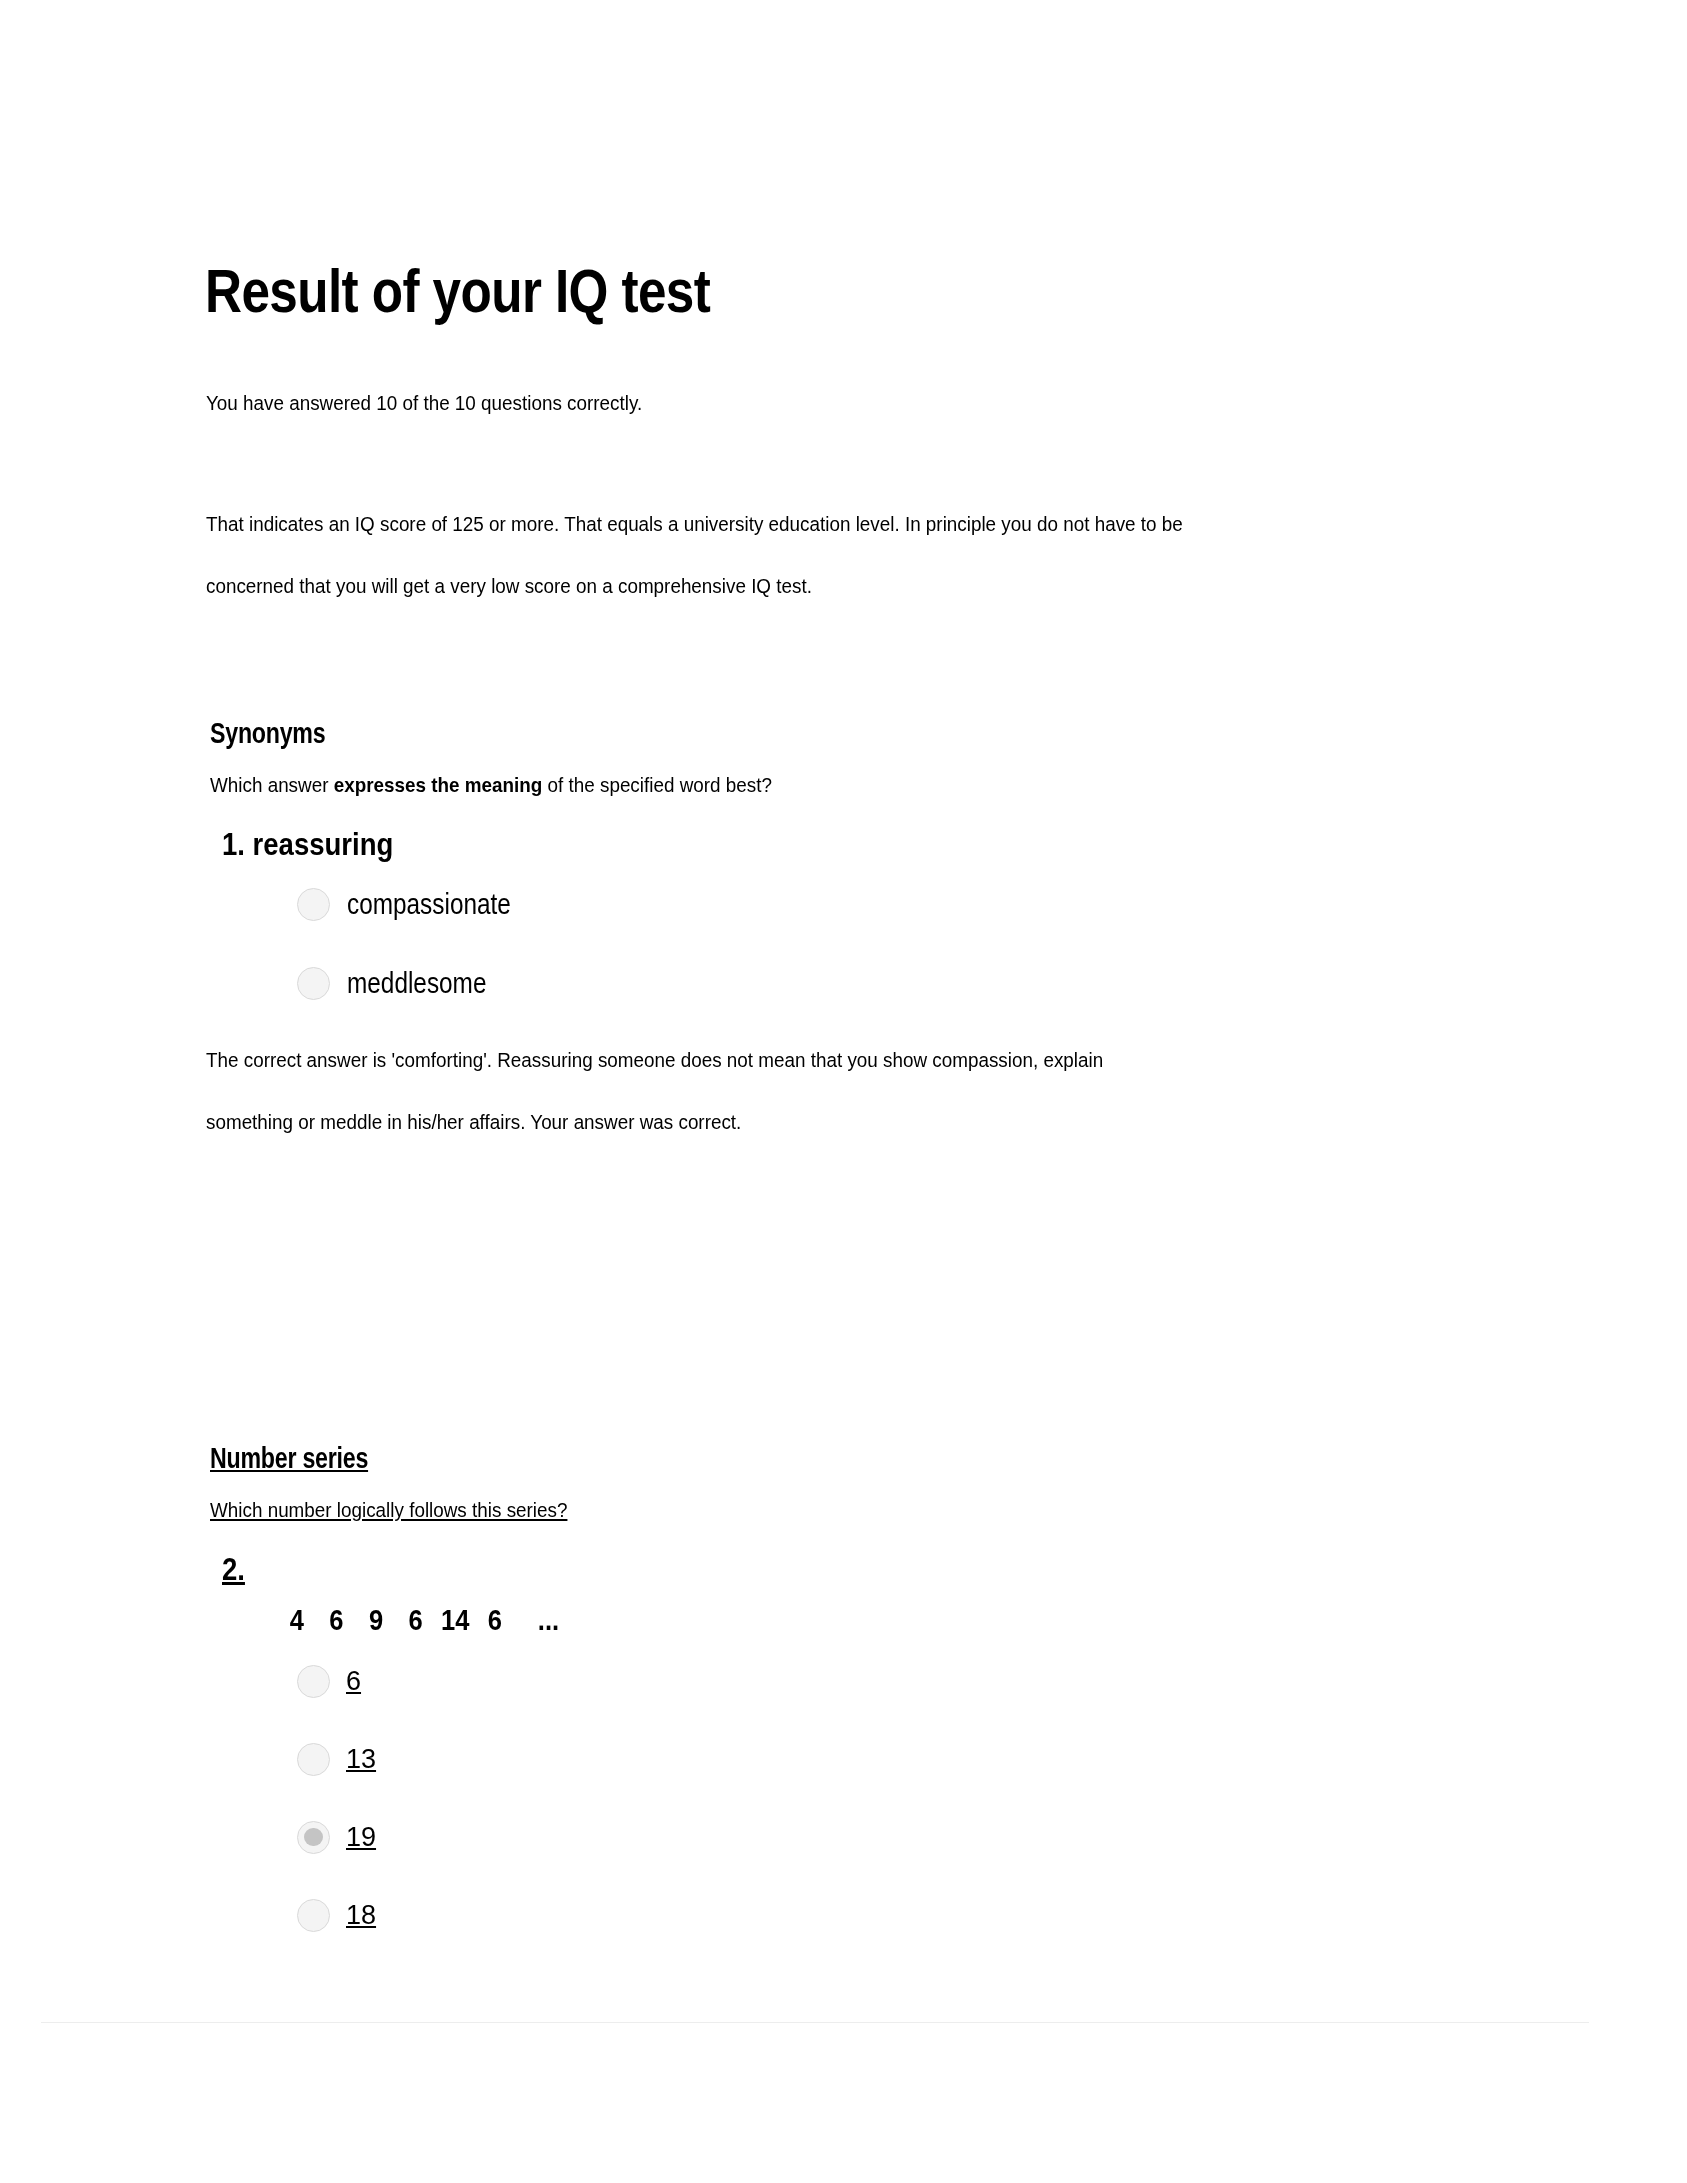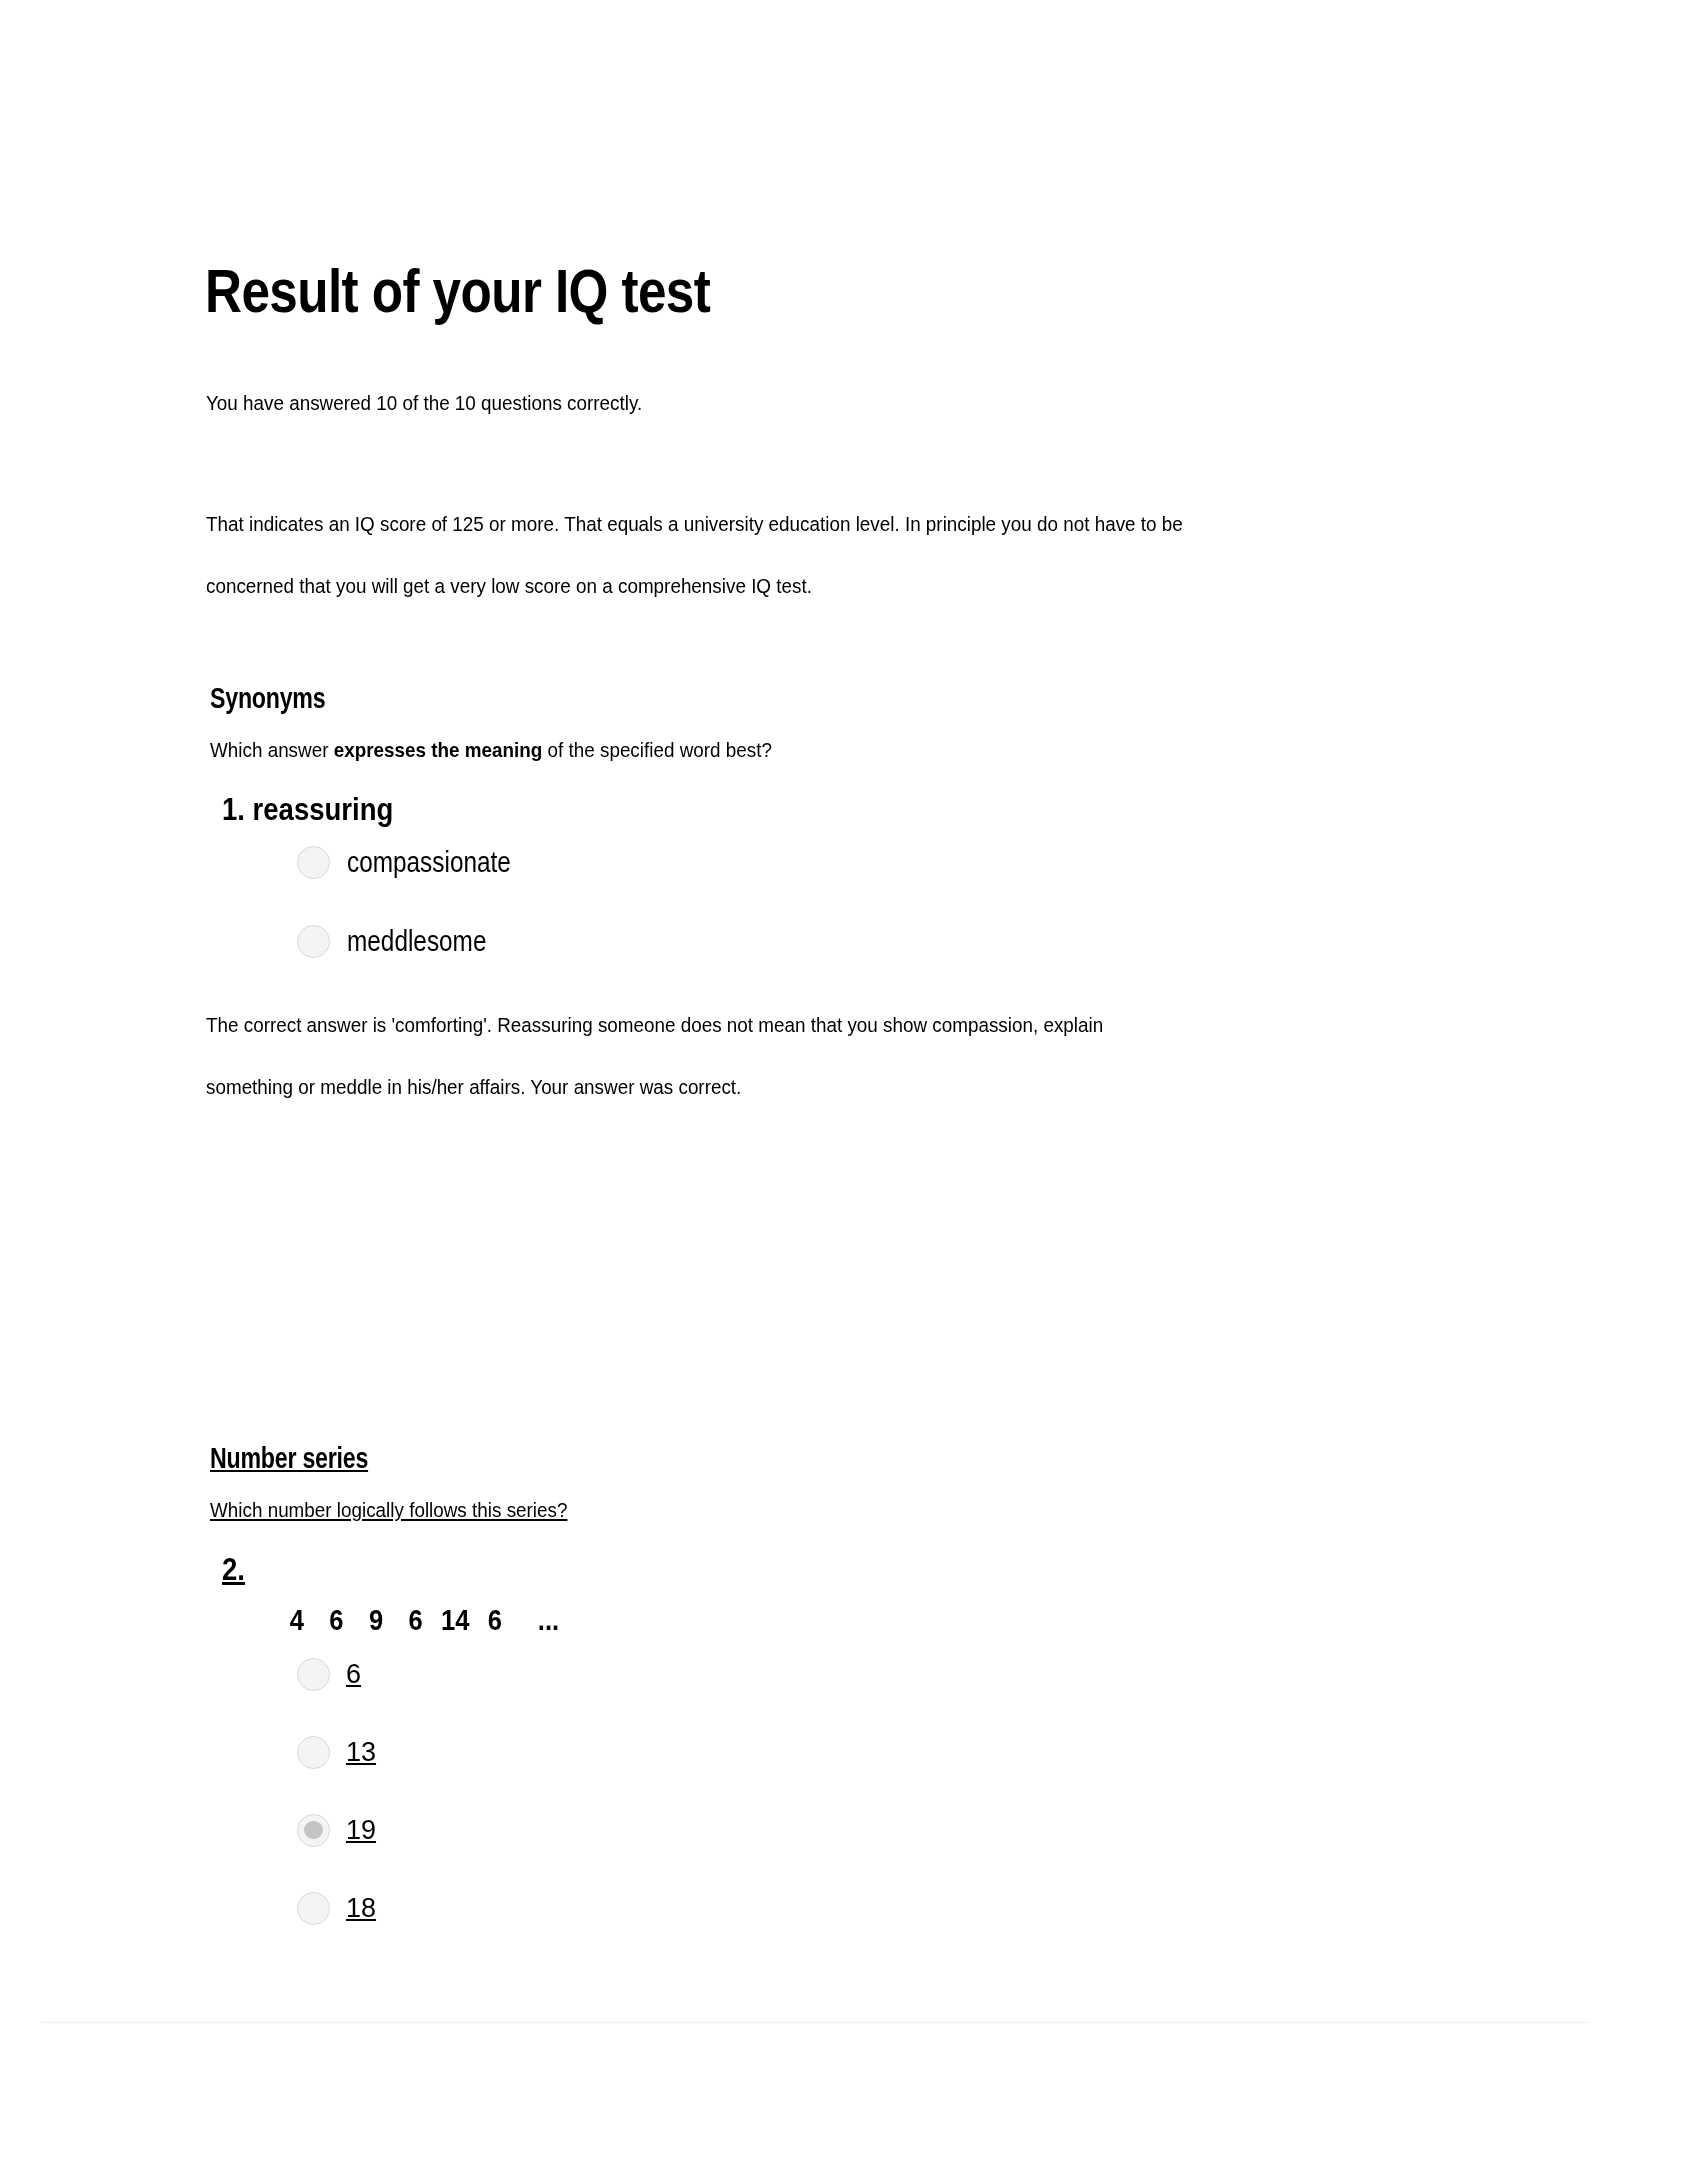--- a/index.html
+++ b/index.html
@@ -120,21 +120,21 @@
     width: 45px;
     text-align: center;
     margin-left: 16px;
   }
 
   
   .options { margin-top: 18.5px; margin-left: 87px; }
 
   .option {
     display: flex;
-    align-items: flex-start;
+    align-items: flex-end;
     height: 40px;
     margin-bottom: 39px;
   }
   .option:last-child { margin-bottom: 0; }
 
   .radio {
     width: 33px;
     height: 33px;
     border-radius: 50%;
     background: #f4f4f4;
@@ -200,21 +200,21 @@
 
   <h1 class="page-title">Result of your IQ test</h1>
 
   <div class="intro-score">You have answered 10 of the 10 questions correctly.</div>
 
   <div class="intro-detail">
     <span class="ln">That indicates an IQ score of 125 or more. That equals a university education level. In principle you do not have to be</span>
     <span class="ln">concerned that you will get a very low score on a comprehensive IQ test.</span>
   </div>
 
-  <div class="section" style="top:681px;">
+  <div class="section" style="top:716px;">
 
     <div class="section-heading">Synonyms</div>
 
     <div class="section-prompt"><span>Which answer </span><b>expresses the meaning</b><span> of the specified word best?</span></div>
 
     <div class="question-title">1. reassuring</div>
 
     <div class="options opts-narrow">
 
       <div class="option">

